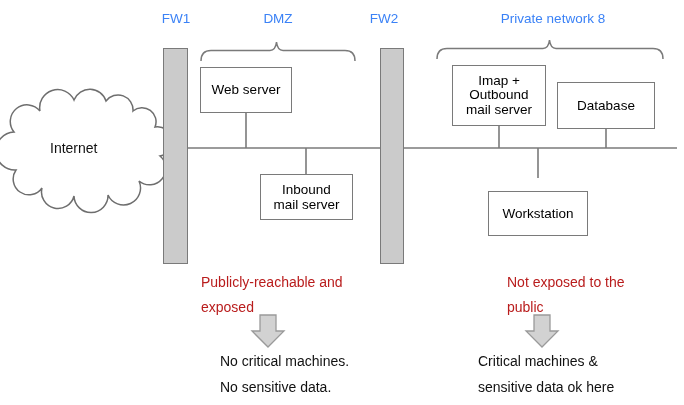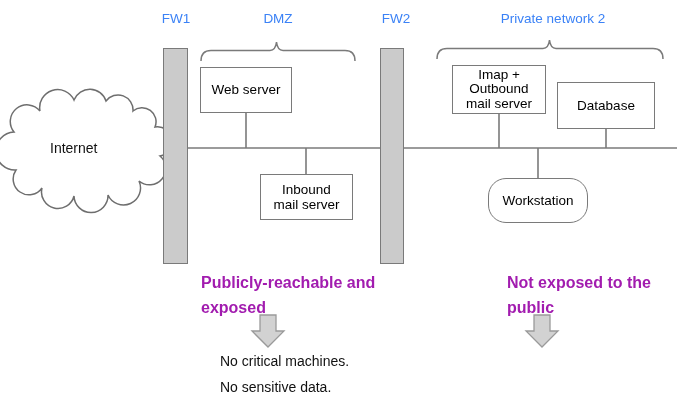--- a/index.html
+++ b/index.html
@@ -31,21 +31,21 @@
     display:flex;align-items:center;justify-content:center;
     text-align:center;
     font-size:13.5px;line-height:15.5px;color:#000;
     white-space:pre-line;
   }
   .node.tight{line-height:14.5px;}
   .cloudlabel{
     font-size:14px;color:#111;white-space:nowrap;
   }
   .zone-heading{
-    font-size:16px;font-weight:bold;color:#a21caf;
+    font-size:14px;font-weight:normal;color:#b91c1c;
     line-height:25px;white-space:pre-line;
   }
   .zone-body{
     font-size:14px;color:#111;
     line-height:25.5px;white-space:pre-line;
   }
 </style>
 </head>
 <body>
 
@@ -83,35 +83,37 @@
 
     <path d="M 260 315 H 276 V 331 H 284 L 268 347 L 252 331 H 260 Z" fill="#d2d2d2" stroke="#9a9a9a" stroke-width="1.3"></path>
     <path d="M 534 315 H 550 V 331 H 558 L 542 347 L 526 331 H 534 Z" fill="#d2d2d2" stroke="#9a9a9a" stroke-width="1.3"></path>
   </svg>
 
   <div class="fwbar" style="left:163px;top:48px;width:25px;height:216px;"></div>
   <div class="fwbar" style="left:380px;top:48px;width:24px;height:216px;"></div>
 
   <div class="abs toplabel" style="left:156px;top:12px;width:40px;">FW1</div>
   <div class="abs toplabel" style="left:248px;top:12px;width:60px;">DMZ</div>
-  <div class="abs toplabel" style="left:376px;top:12px;width:40px;">FW2</div>
-  <div class="abs toplabel" style="left:483px;top:12px;width:140px;">Private network 2</div>
+  <div class="abs toplabel" style="left:364px;top:12px;width:40px;">FW2</div>
+  <div class="abs toplabel" style="left:483px;top:12px;width:140px;">Private network 8</div>
 
   <div class="abs cloudlabel" style="left:50px;top:140px;">Internet</div>
 
   <div class="node" style="left:200px;top:67px;width:92px;height:46px;">Web server</div>
   <div class="node" style="left:260px;top:174px;width:93px;height:46px;">Inbound
 mail server</div>
-  <div class="node tight" style="left:452px;top:65px;width:94px;height:49px;">Imap +
+  <div class="node tight" style="left:452px;top:65px;width:94px;height:61px;">Imap +
 Outbound
 mail server</div>
   <div class="node" style="left:557px;top:82px;width:98px;height:47px;">Database</div>
-  <div class="node" style="left:488px;top:178px;width:100px;height:45px;border-radius:18px;">Workstation</div>
+  <div class="node" style="left:488px;top:191px;width:100px;height:45px;">Workstation</div>
 
   <div class="abs zone-heading" style="left:201px;top:270px;width:180px;">Publicly-reachable and
 exposed</div>
   <div class="abs zone-body" style="left:201px;top:349px;width:180px;margin-left:19px;">No critical machines.
 No sensitive data.</div>
 
   <div class="abs zone-heading" style="left:478px;top:270px;width:180px;margin-left:29px;">Not exposed to the
 public</div>
+  <div class="abs zone-body" style="left:478px;top:349px;width:190px;">Critical machines &amp;
+sensitive data ok here</div>
 
 </div>
 
 </body></html>

